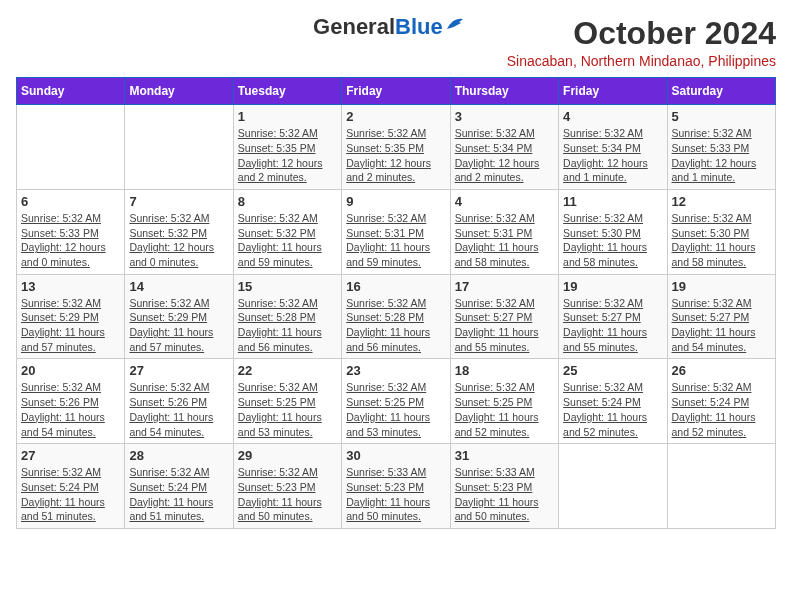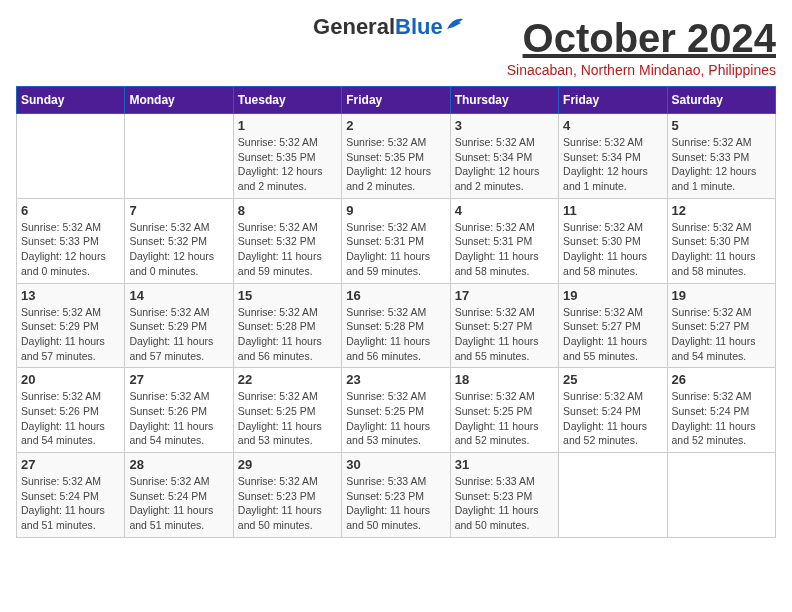--- a/index.html
+++ b/index.html
@@ -25,39 +25,38 @@
       font-size: 22px;
       font-weight: bold;
       color: #333;
       line-height: 1;
     }
     .logo-text span.blue { color: #1565c0; }
     .title-block {
       text-align: right;
     }
     .month-title {
-      font-size: 40px;
+      font-size: 32px;
       font-weight: bold;
       color: #333;
       line-height: 1.1;
-      text-decoration: underline;
     }
     .location-title {
       font-size: 14px;
       color: #b91c1c;
       margin-top: 2px;
       margin-left: 40px;
     }
     table {
       width: 100%;
       border-collapse: collapse;
       font-size: 11px;
     }
     thead tr th {
-      background: #4c1d95;
+      background: #6d28d9;
       color: #fff;
       padding: 6px 4px;
       text-align: left;
       font-size: 12px;
       font-weight: bold;
       border: 1px solid #1565c0;
     }
     tbody tr td {
       border: 1px solid #ccc;
       vertical-align: top;
@@ -73,20 +72,21 @@
       font-size: 13px;
       font-weight: bold;
       color: #333;
       display: block;
       margin-bottom: 2px;
     }
     .day-info {
       color: #444;
       font-size: 10.5px;
       line-height: 1.4;
+      text-decoration: underline;
     }
     .empty-cell {
       background: #fff !important;
     }
   </style>
 </head>
 <body>
 
 <div class="header">
   <div class="logo">

